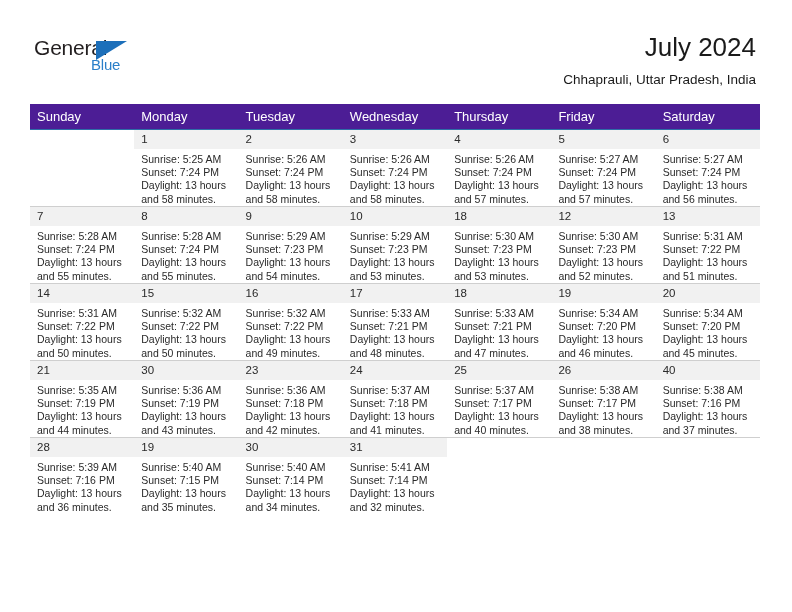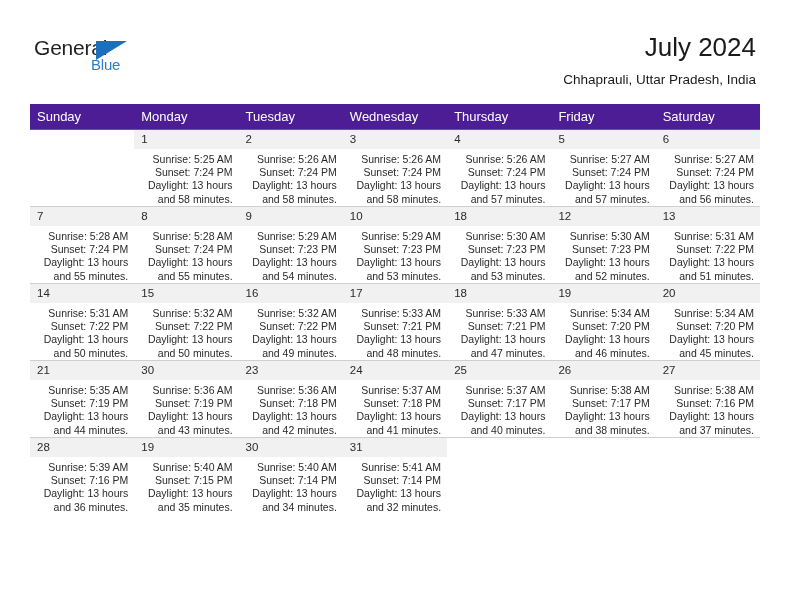--- a/index.html
+++ b/index.html
@@ -121,21 +121,20 @@
     padding: 3px 0 3px 7px;
     line-height: 13px;
     height: 13px;
   }
   .daynum.empty {
     background: #f1f1f1;
     color: transparent;
   }
   .cell-body {
     padding: 4px 6px 0 7px;
-    text-align: right;
   }
   .cell-body div {
     font-size: 10.5px;
     line-height: 13.2px;
     color: #2a2a2a;
     white-space: nowrap;
   }
   .cell.blank .cell-body div {
     color: transparent;
   }
@@ -420,21 +419,21 @@
           <td class="cell">
             <div class="daynum">26</div>
             <div class="cell-body">
               <div>Sunrise: 5:38 AM</div>
               <div>Sunset: 7:17 PM</div>
               <div>Daylight: 13 hours</div>
               <div>and 38 minutes.</div>
             </div>
           </td>
           <td class="cell">
-            <div class="daynum">27</div>
+            <div class="daynum">40</div>
             <div class="cell-body">
               <div>Sunrise: 5:38 AM</div>
               <div>Sunset: 7:16 PM</div>
               <div>Daylight: 13 hours</div>
               <div>and 37 minutes.</div>
             </div>
           </td>
         </tr>
         <tr class="week-row">
           <td class="cell">

